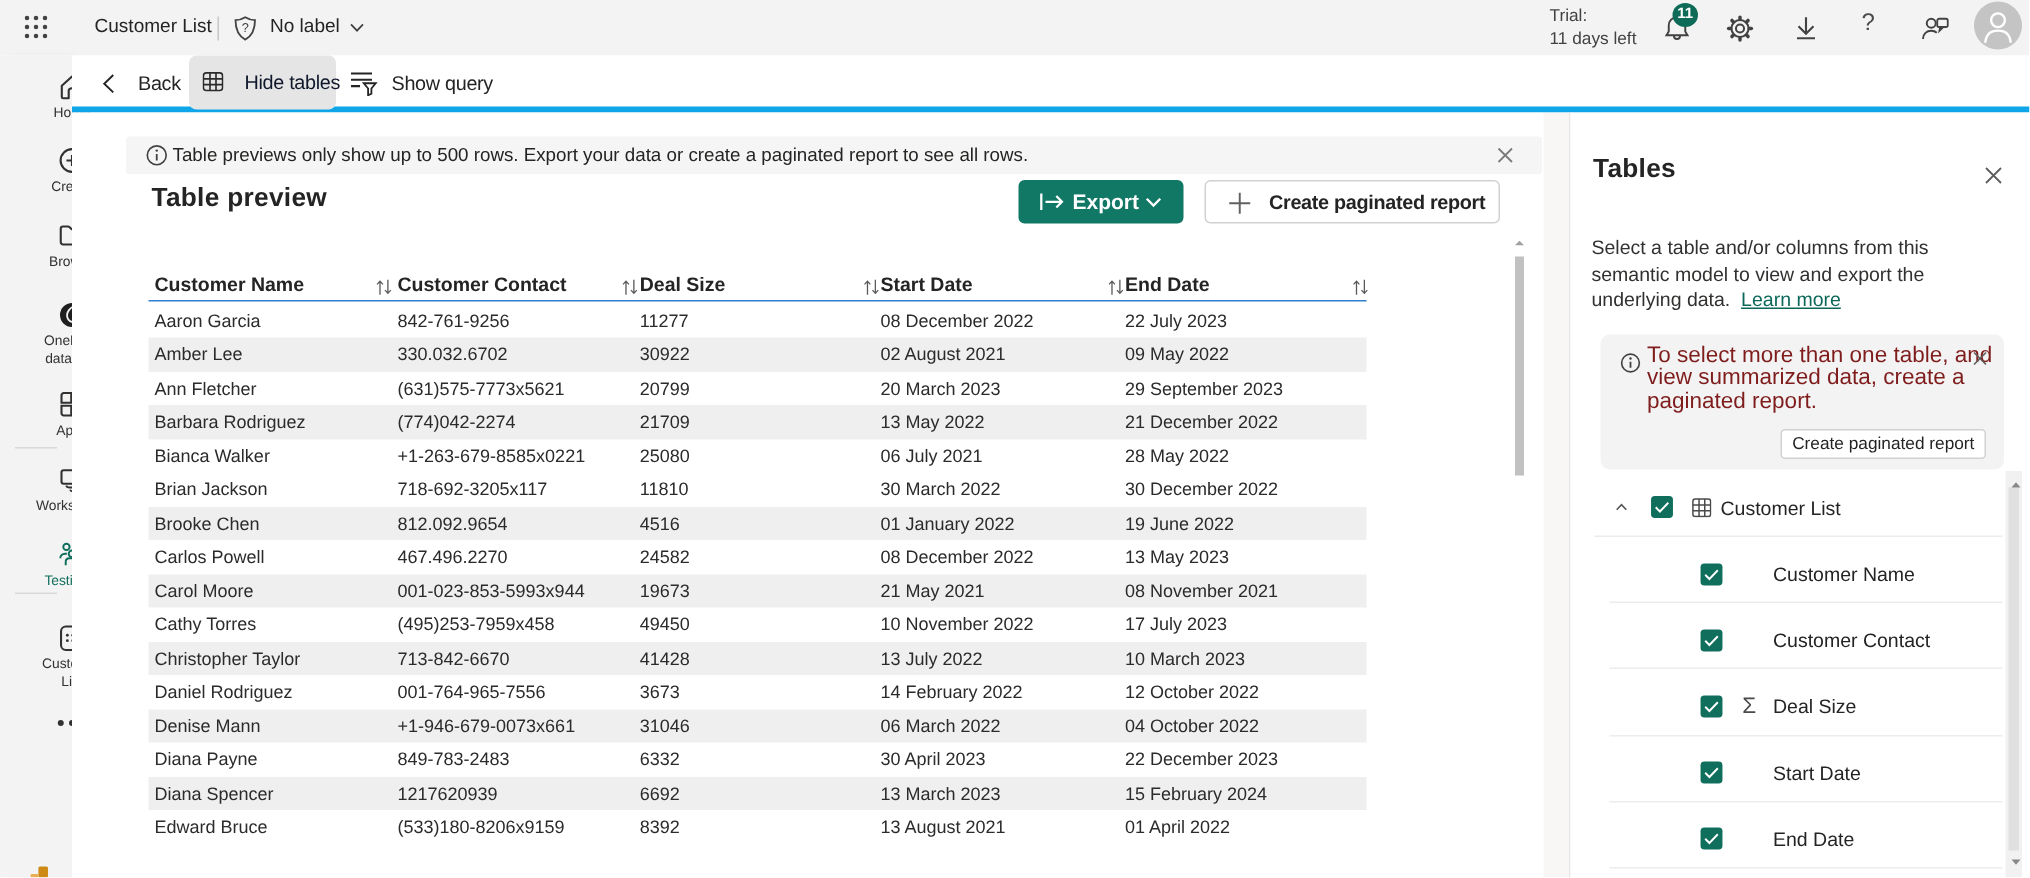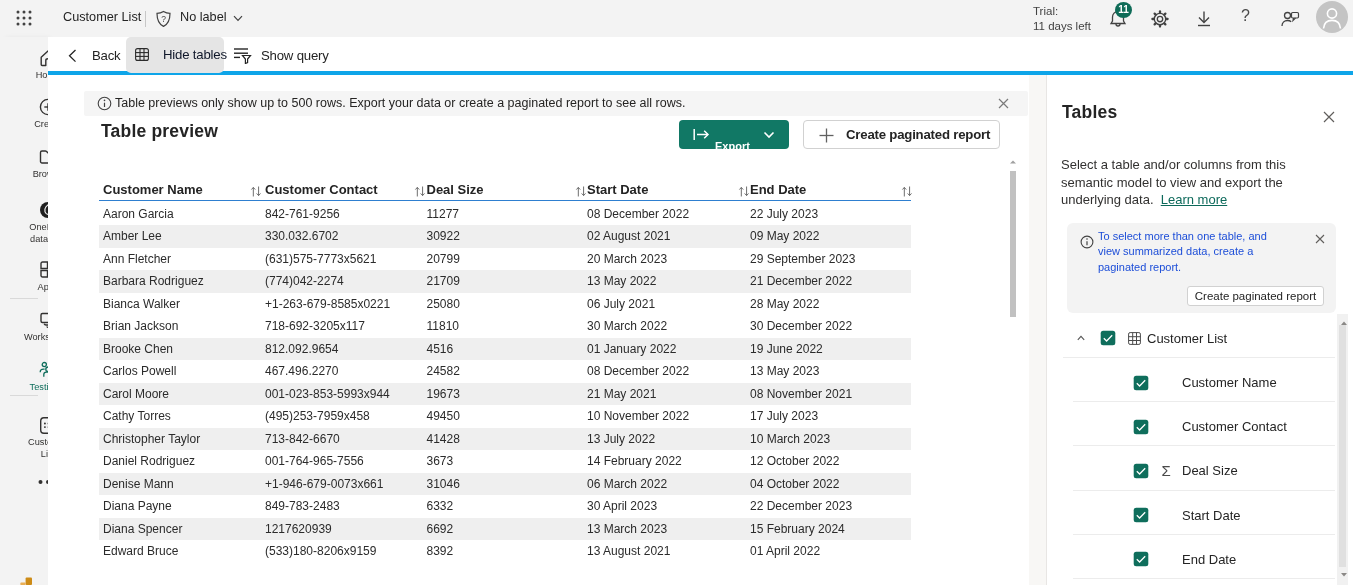--- a/index.html
+++ b/index.html
@@ -43,21 +43,21 @@
 
 
 #main { left:48px; top:75px; width:981px; height:510px; background:#fff; }
 #banner { position:absolute; left:36px; top:3px; width:944px; height:25px; background:#f5f5f5; border-radius:2px;margin-top:13px; }
 #banner-ico { left:13px; top:5px; }
 #banner-txt { position:absolute; left:31px; top:0; font-size:12.5px; color:#252423; line-height:25px; }
 #banner-x { left:913px; top:6px; }
 #tp-head { position:absolute; left:53px; top:46px; font-size:17.5px; font-weight:bold; color:#242424; letter-spacing:0.2px; }
 #export-btn { position:absolute; left:631px; top:45px; width:110px; height:29px; background:#117865; border-radius:4px; color:#fff; }
 #exp-ico { left:14px; top:8px; }
-#exp-txt { position:absolute; left:36px; top:12px; font-weight:bold; font-size:11px; line-height:28px; }
+#exp-txt { position:absolute; left:36px; top:0; font-weight:bold; font-size:14px; line-height:28px; }
 #exp-chev { left:84px; top:11px; }
 #cpr-btn { position:absolute; left:755px; top:45px; width:197px; height:29px; background:#fff; border:1px solid #d1d1d1; border-radius:4px; }
 #cpr-plus { left:15px; top:7px; }
 #cpr-txt { position:absolute; left:42px; top:0; font-weight:bold; font-size:13.2px; letter-spacing:-0.2px; color:#242424; line-height:27px; white-space:nowrap; }
 
 
 #tbl { position:absolute; left:51px; top:100px; width:812px; }
 #thead { position:relative; height:25.5px; border-bottom:1.5px solid #2e7fd0; }
 .th { position:absolute; top:4px; font-size:13px; font-weight:bold; color:#242424; line-height:22px; white-space:nowrap; }
 .sort { position:absolute; top:9.5px; width:12px; height:13px; }
@@ -72,21 +72,21 @@
 
 
 #gap { left:1029px; top:75px; width:18px; height:510px; background:#f8f7f5; border-right:1px solid #e8e6e4; }
 #panel { left:1047px; top:75px; width:306px; height:510px; background:#fff; }
 #p-title { position:absolute; left:15px; top:27px; font-size:17.5px; font-weight:bold; color:#242424; letter-spacing:0.2px; }
 #p-x { left:276px; top:36px; }
 #p-para { position:absolute; left:14px; top:81px; font-size:13px; color:#323130; line-height:17.6px; }
 #p-para a { color:#0c695a; text-decoration:underline; }
 #p-infobox { position:absolute; left:20px; top:148px; width:269px; height:90px; background:#f3f3f3; border-radius:6px; }
 #pi-ico { left:13px; top:12px; }
-#pi-txt { position:absolute; left:31px; top:6px; font-size:11px; color:#1d4ed8; line-height:15.4px; }
+#pi-txt { position:absolute; left:31px; top:6px; font-size:15px; color:#7f1d1d; line-height:15.4px; }
 #pi-x { left:248px; top:11px; }
 #pi-btn { position:absolute; left:120px; top:63px; width:137px; height:20px; background:#fff; border:1px solid #d1d1d1; border-radius:3px; font-size:11.5px; color:#242424; text-align:center; line-height:18px; white-space:nowrap; }
 #p-list { position:absolute; left:0; top:241px; width:306px; }
 .prow { position:absolute; left:0; width:290px; }
 .prow .ptxt { position:absolute; font-size:13px; color:#242424; line-height:15px; white-space:nowrap; }
 .pdiv { position:absolute; height:1px; background:#ececec; }
 .pcheck { position:absolute; width:16px; height:16px; }
 #p-sb-track { left:290px; top:239px; width:11px; height:271px; background:#f1f1f1; }
 #p-sb-thumb { left:292px; top:250px; width:7px; height:242px; background:#e0e0e0; }
 #p-sb-up { left:293px; top:245px; }

